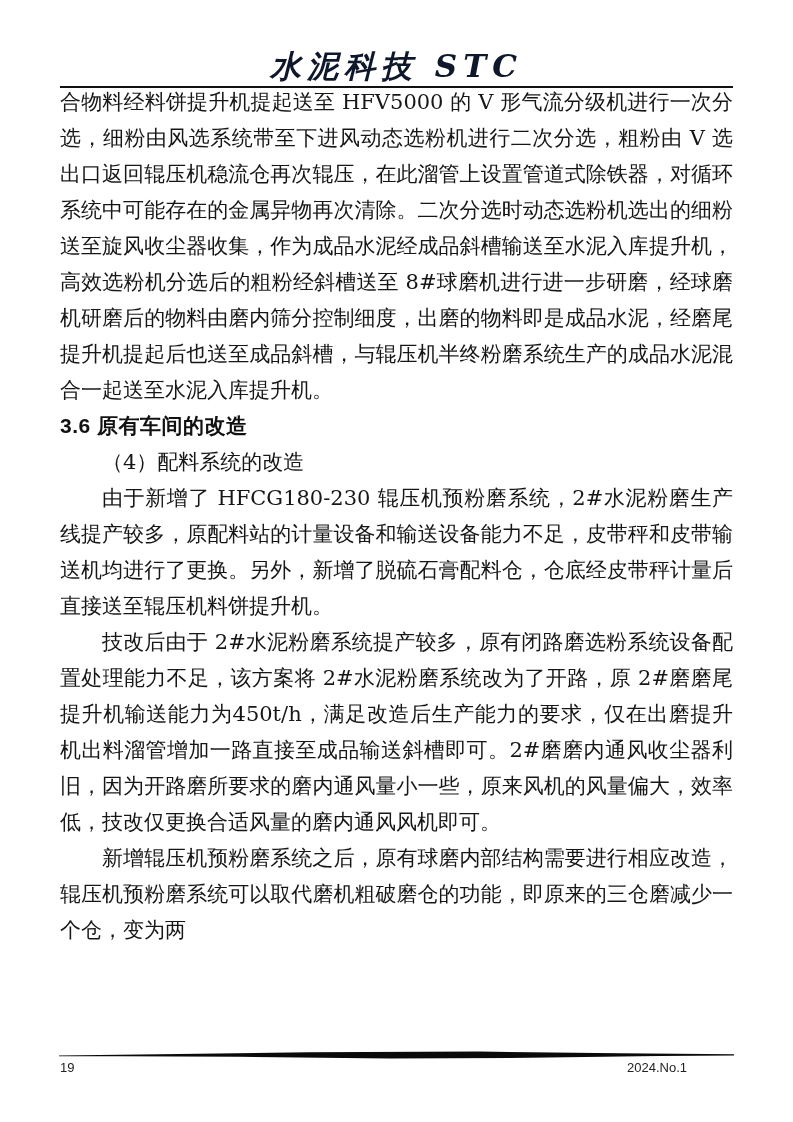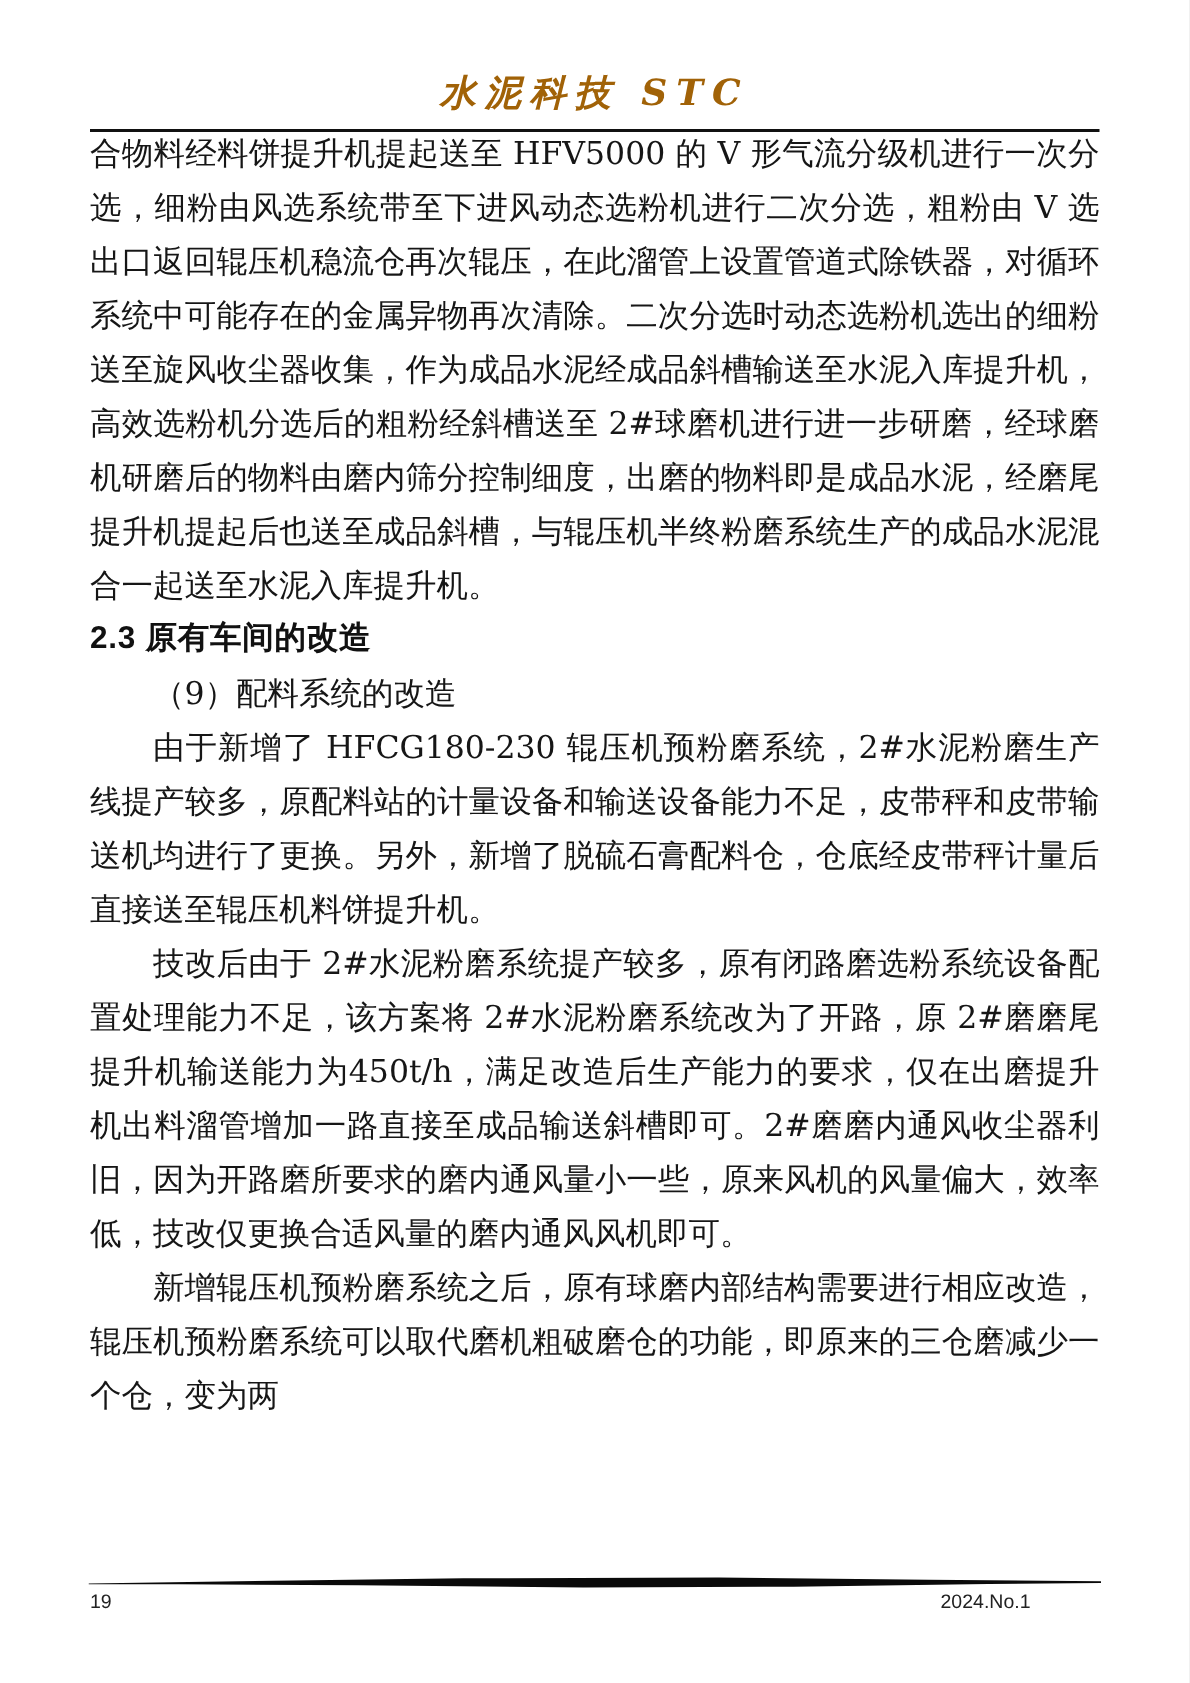--- a/index.html
+++ b/index.html
@@ -14,25 +14,25 @@
     overflow: hidden;
     font-family: "DejaVu Serif", "Liberation Serif", serif;
   }
   
   .journal-header {
     position: absolute;
     left: 60px;
     top: 46px;
     width: 673px;
     text-align: center;
-    font-size: 24px;
+    font-size: 31px;
     font-style: italic;
     font-weight: 600;
     letter-spacing: 6px;
-    color: #a16207;
+    color: #0f172a;
   }
   .header-rule {
     position: absolute;
     left: 60px;
     top: 86px;
     width: 673px;
     height: 2px;
     background: #111;
   }
   
@@ -90,23 +90,23 @@
 </head>
 <body>
 
 <div class="page">
 
   <div class="journal-header">水泥科技 STC</div>
 
   <div class="header-rule"></div>
 
   <div class="body-text">
-    <p class="para">合物料经料饼提升机提起送至 HFV5000 的 V 形气流分级机进行一次分选，细粉由风选系统带至下进风动态选粉机进行二次分选，粗粉由 V 选出口返回辊压机稳流仓再次辊压，在此溜管上设置管道式除铁器，对循环系统中可能存在的金属异物再次清除。二次分选时动态选粉机选出的细粉送至旋风收尘器收集，作为成品水泥经成品斜槽输送至水泥入库提升机，高效选粉机分选后的粗粉经斜槽送至 2#球磨机进行进一步研磨，经球磨机研磨后的物料由磨内筛分控制细度，出磨的物料即是成品水泥，经磨尾提升机提起后也送至成品斜槽，与辊压机半终粉磨系统生产的成品水泥混合一起送至水泥入库提升机。</p>
-    <h2 class="heading">2.3 原有车间的改造</h2>
-    <p class="para indent">（9）配料系统的改造</p>
+    <p class="para">合物料经料饼提升机提起送至 HFV5000 的 V 形气流分级机进行一次分选，细粉由风选系统带至下进风动态选粉机进行二次分选，粗粉由 V 选出口返回辊压机稳流仓再次辊压，在此溜管上设置管道式除铁器，对循环系统中可能存在的金属异物再次清除。二次分选时动态选粉机选出的细粉送至旋风收尘器收集，作为成品水泥经成品斜槽输送至水泥入库提升机，高效选粉机分选后的粗粉经斜槽送至 8#球磨机进行进一步研磨，经球磨机研磨后的物料由磨内筛分控制细度，出磨的物料即是成品水泥，经磨尾提升机提起后也送至成品斜槽，与辊压机半终粉磨系统生产的成品水泥混合一起送至水泥入库提升机。</p>
+    <h2 class="heading">3.6 原有车间的改造</h2>
+    <p class="para indent">（4）配料系统的改造</p>
     <p class="para indent">由于新增了 HFCG180-230 辊压机预粉磨系统，2#水泥粉磨生产线提产较多，原配料站的计量设备和输送设备能力不足，皮带秤和皮带输送机均进行了更换。另外，新增了脱硫石膏配料仓，仓底经皮带秤计量后直接送至辊压机料饼提升机。</p>
     <p class="para indent">技改后由于 2#水泥粉磨系统提产较多，原有闭路磨选粉系统设备配置处理能力不足，该方案将 2#水泥粉磨系统改为了开路，原 2#磨磨尾提升机输送能力为450t/h，满足改造后生产能力的要求，仅在出磨提升机出料溜管增加一路直接至成品输送斜槽即可。2#磨磨内通风收尘器利旧，因为开路磨所要求的磨内通风量小一些，原来风机的风量偏大，效率低，技改仅更换合适风量的磨内通风风机即可。</p>
     <p class="para indent">新增辊压机预粉磨系统之后，原有球磨内部结构需要进行相应改造，辊压机预粉磨系统可以取代磨机粗破磨仓的功能，即原来的三仓磨减少一个仓，变为两</p>
   </div>
 
   <svg class="footer-rule" viewBox="0 0 675 8" preserveAspectRatio="none" aria-hidden="true">
     <polygon fill="#0a0a0a" points="0,4.6 100,3.2 250,1.2 420,0.6 560,2.2 675,3.2 675,4.4 600,5.0 470,6.8 330,7.4 180,5.8 60,5.2 0,5.2"></polygon>
   </svg>
 
   <div class="footer">

